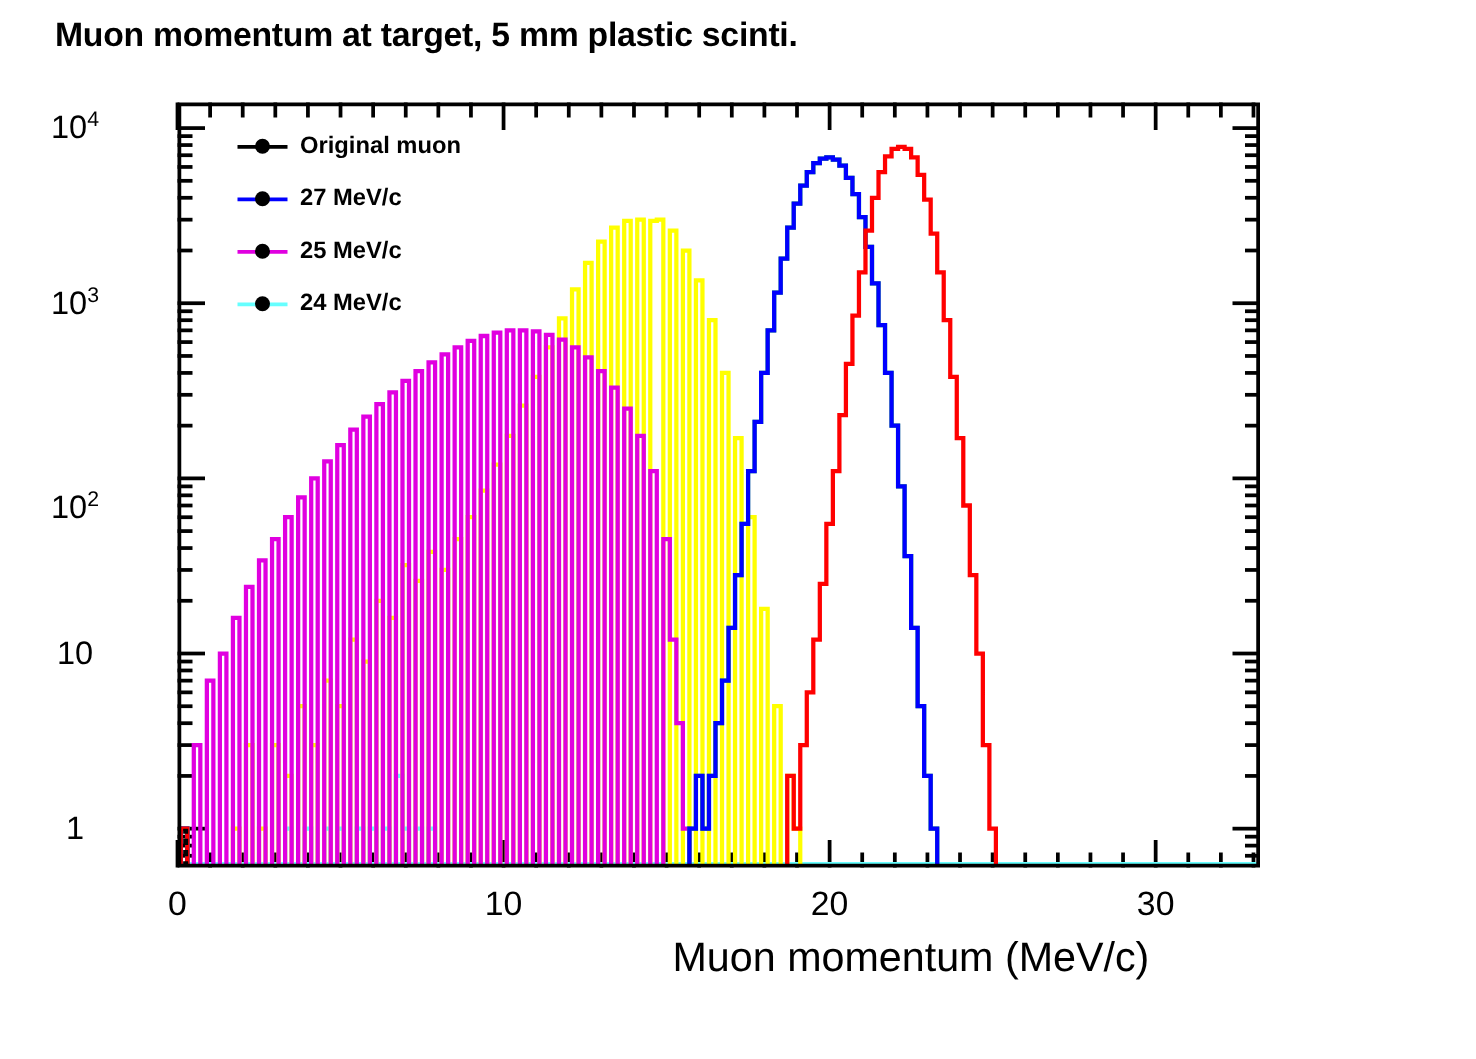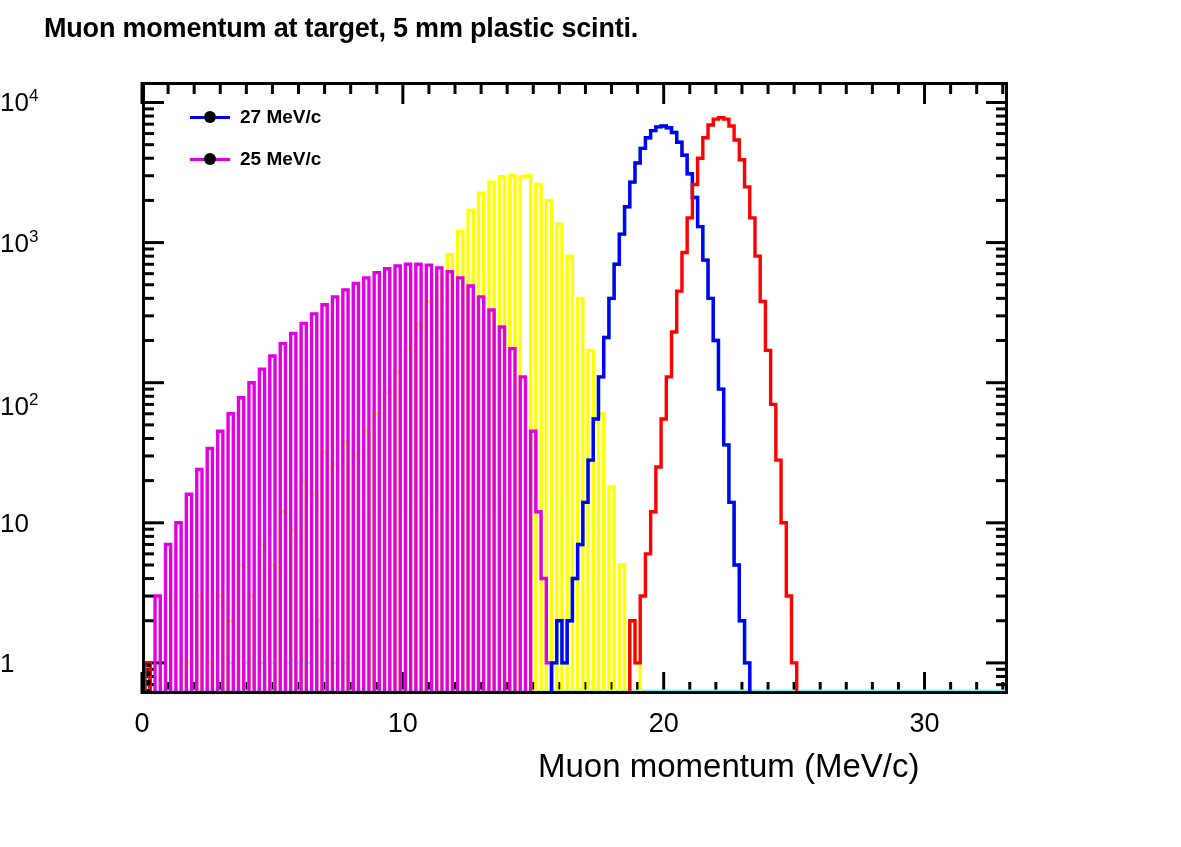--- a/index.html
+++ b/index.html
@@ -9,21 +9,21 @@
   #plot-title{position:absolute;left:44px;top:13px;font-size:27px;font-weight:bold;
               letter-spacing:-0.2px;white-space:nowrap;}
 
   #canvas-area{position:absolute;left:0;top:0;width:967px;height:847px;}
 
   #frame{position:absolute;left:142px;top:82px;width:866px;height:612px;
          border:3px solid #000;box-sizing:border-box;background:transparent;}
 
   .axis-svg{position:absolute;left:0;top:0;width:1181px;height:847px;overflow:visible;}
 
-  .ytick-label{position:absolute;text-align:left;font-size:26px;font-weight:400;
+  .ytick-label{position:absolute;text-align:center;font-size:26px;font-weight:400;
                white-space:nowrap;transform:translateY(-50%);}
   .ytick-label .exp{font-size:17px;vertical-align:super;line-height:0;}
   .xtick-label{position:absolute;font-size:27px;text-align:center;transform:translateX(-50%);}
 
   #xaxis-title{position:absolute;font-size:33px;white-space:nowrap;}
 
   #legend{position:absolute;left:190px;top:96px;}
   .legend-row{display:flex;align-items:center;height:42px;}
   .legend-mark{position:relative;width:40px;height:14px;margin-right:10px;flex:none;}
   .legend-line{position:absolute;left:0;top:6px;width:40px;height:3px;}
@@ -220,27 +220,41 @@
       <div class="xtick-label" style="left: 402.843px; top: 708px;">10</div>
       <div class="xtick-label" style="left: 663.687px; top: 708px;">20</div>
       <div class="xtick-label" style="left: 924.53px; top: 708px;">30</div>
     </div>
 
   <div id="xaxis-title" style="left: 538px; top: 747px;">Muon momentum (MeV/c)</div>
 
   <div id="legend">
       <div class="legend-row">
         <span class="legend-mark">
+          <span class="legend-line" style="background: rgb(0, 0, 0);"></span>
+          <span class="legend-dot"></span>
+        </span>
+        <span class="legend-text">Original muon</span>
+      </div>
+      <div class="legend-row">
+        <span class="legend-mark">
           <span class="legend-line" style="background: rgb(0, 0, 255);"></span>
           <span class="legend-dot"></span>
         </span>
         <span class="legend-text">27 MeV/c</span>
       </div>
       <div class="legend-row">
         <span class="legend-mark">
           <span class="legend-line" style="background: rgb(224, 0, 224);"></span>
           <span class="legend-dot"></span>
         </span>
         <span class="legend-text">25 MeV/c</span>
       </div>
+      <div class="legend-row">
+        <span class="legend-mark">
+          <span class="legend-line" style="background: rgb(102, 255, 255);"></span>
+          <span class="legend-dot"></span>
+        </span>
+        <span class="legend-text">24 MeV/c</span>
+      </div>
     </div>
 
 </div>
 
 </body></html>

